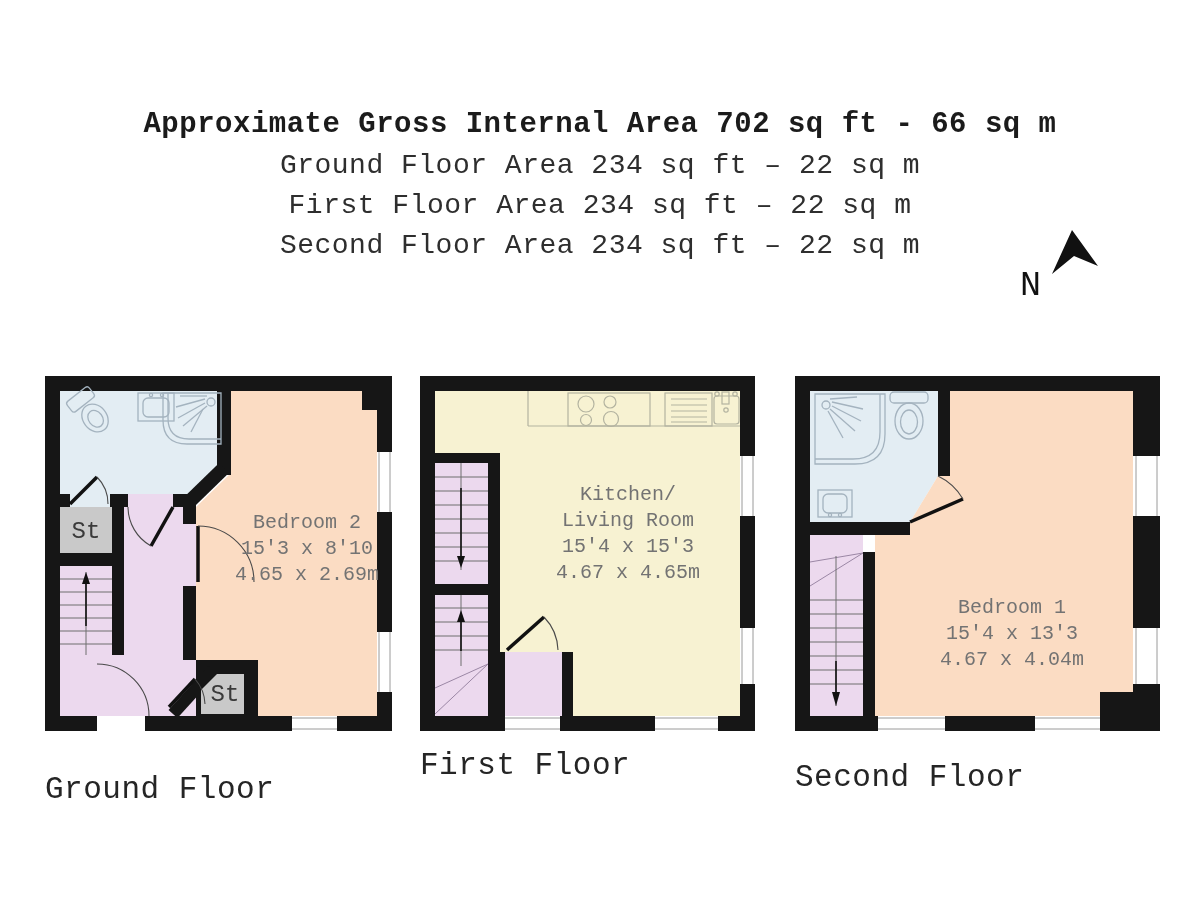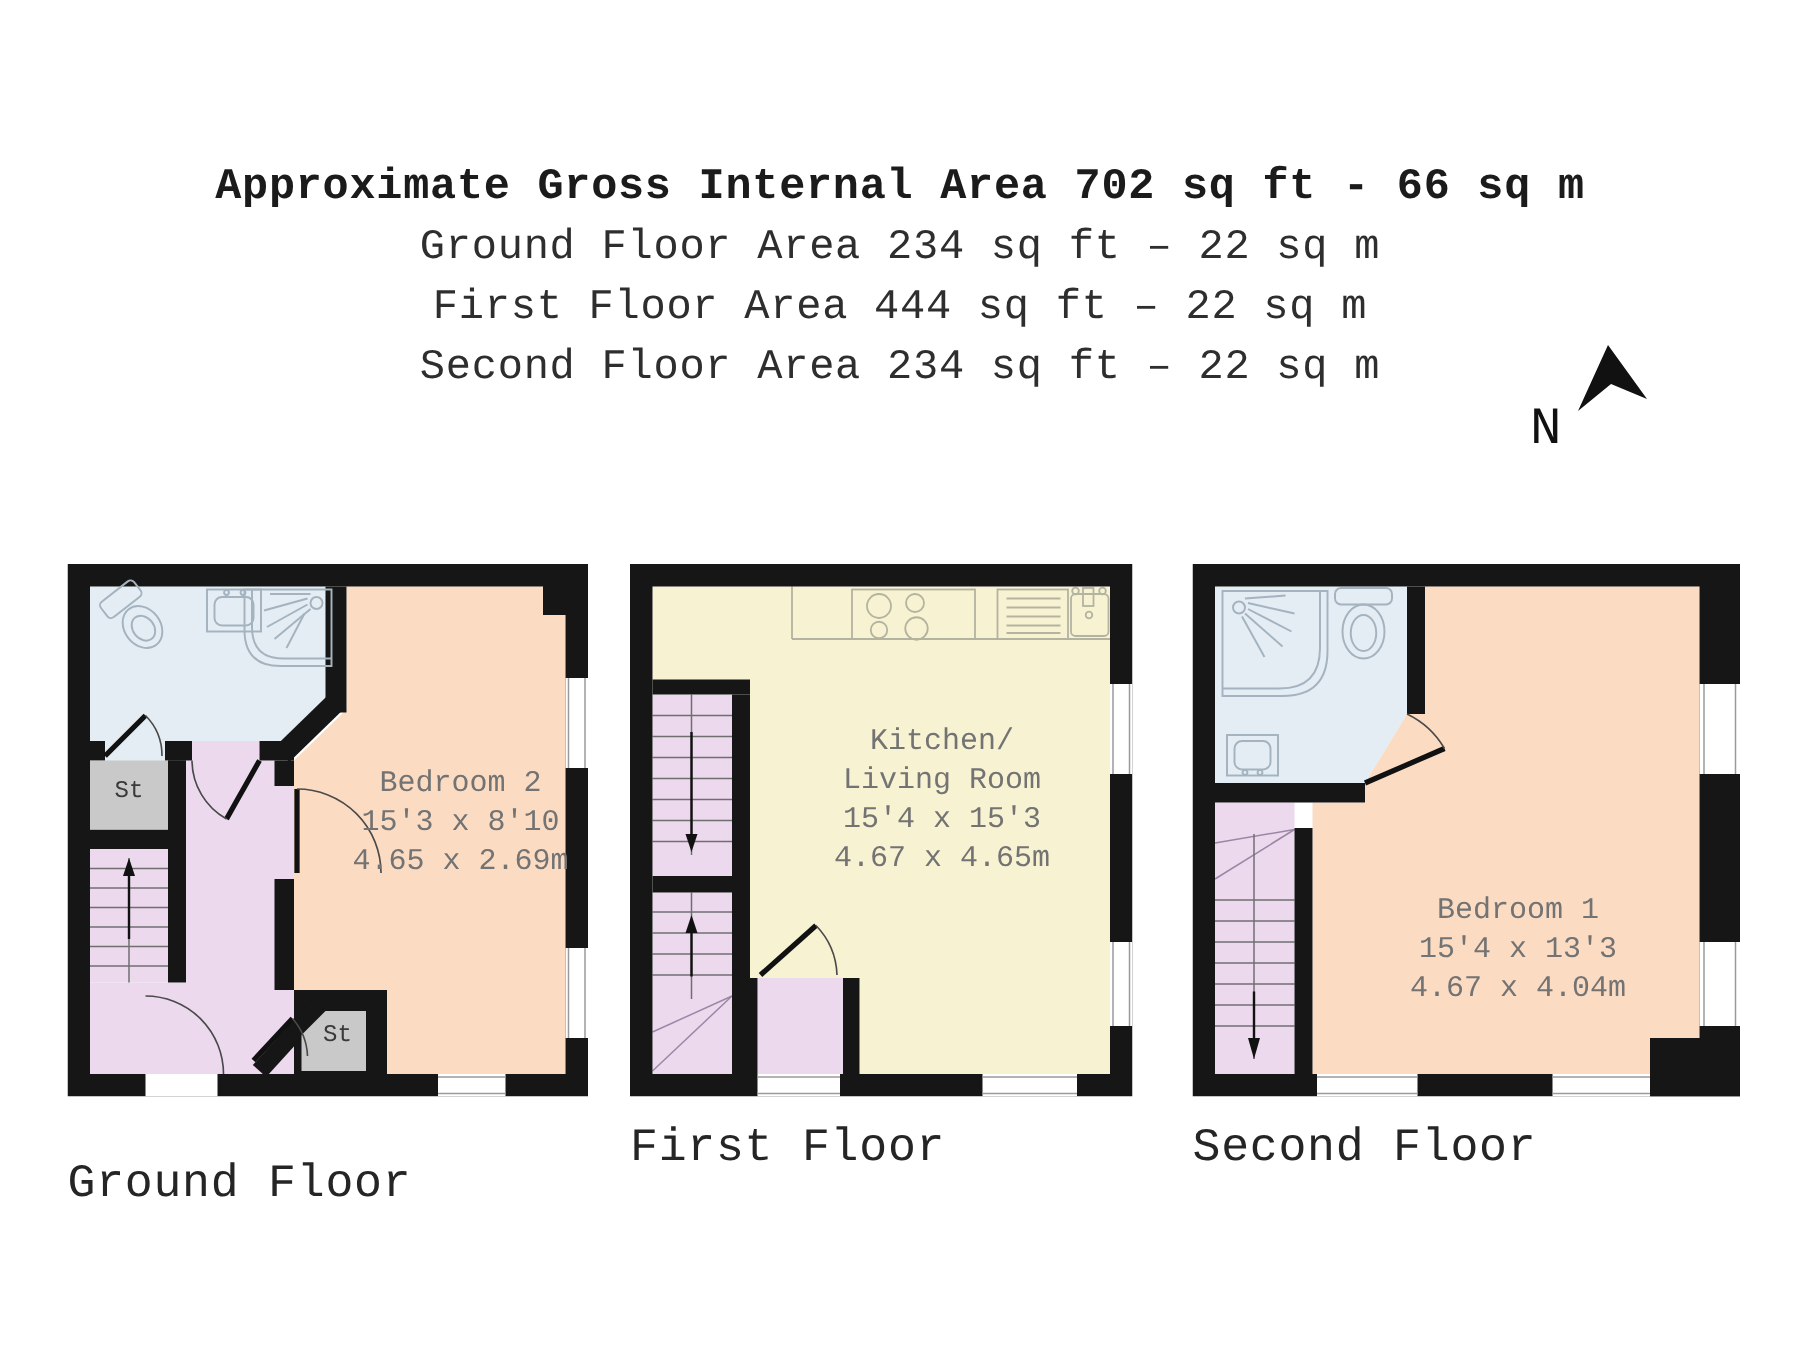--- a/index.html
+++ b/index.html
@@ -8,21 +8,21 @@
   .header{position:absolute;left:0;top:108px;width:1200px;text-align:center;}
   .header h1{margin:0;font-size:29px;font-weight:700;color:#1b1b1b;letter-spacing:.5px;}
   .header p{margin:9px 0 0 0;font-size:28px;font-weight:300;color:#2e2e2e;letter-spacing:.5px;}
   .compass{position:absolute;left:1014px;top:222px;width:110px;height:95px;}
   .compass .n{position:absolute;left:6px;top:44px;font-size:35px;font-weight:400;color:#111;}
   .compass svg{position:absolute;left:26px;top:4px;}
   .plan{position:absolute;}
   .plan svg{position:absolute;left:0;top:0;}
   .caption{position:absolute;top:748px;font-size:31px;font-weight:300;color:#252525;letter-spacing:.5px;}
   .roomlabel{position:absolute;text-align:center;font-size:20px;line-height:26px;color:#737373;}
-  .stlabel{position:absolute;text-align:center;font-size:16px;color:#3a3a3a;}
+  .stlabel{position:absolute;text-align:center;font-size:24px;color:#3a3a3a;}
   
   .wall{fill:var(--wall,#161616);}
   .room-bath{fill:var(--bathroom,#e3edf3);}
   .room-bed{fill:var(--bedroom,#fbdcc3);}
   .room-hall{fill:var(--hall,#ecd9ee);}
   .room-kitchen{fill:var(--kitchen,#f7f2d2);}
   .room-st{fill:var(--storage,#c9c9c9);}
   .fixture{fill:none;stroke:var(--fixture,#a4b3bf);stroke-width:1.3;}
   .kfixture{fill:none;stroke:var(--kfixture,#b3b3a0);stroke-width:1.2;}
   .tread{stroke:#6f6f6f;stroke-width:1;}
@@ -35,21 +35,21 @@
   .gap{fill:#ffffff;}
 </style>
 </head>
 <body>
 
 <div class="page">
 
   <div class="header">
     <h1>Approximate Gross Internal Area 702 sq ft - 66 sq m</h1>
     <p>Ground Floor Area 234 sq ft – 22 sq m</p>
-    <p>First Floor Area 444 sq ft – 22 sq m</p>
+    <p>First Floor Area 234 sq ft – 22 sq m</p>
     <p>Second Floor Area 234 sq ft – 22 sq m</p>
   </div>
 
   <div class="compass">
     <svg width="70" height="58" viewBox="0 0 70 58">
       <polygon points="32,4 12,48 34,30 58,40" fill="#111"></polygon>
     </svg>
     <span class="n">N</span>
   </div>
 
@@ -326,15 +326,15 @@
   </div>
 
   <div class="roomlabel" style="left:912px;top:595px;width:200px;">
     <div>Bedroom 1</div>
     <div>15'4 x 13'3</div>
     <div>4.67 x 4.04m</div>
   </div>
 
   <div class="caption" style="left:45px;margin-top:24px;">Ground Floor</div>
   <div class="caption" style="left:420px;">First Floor</div>
-  <div class="caption" style="left:795px;">Second Floor</div>
+  <div class="caption" style="left:795px;margin-top:12px;">Second Floor</div>
 
 </div>
 
 </body></html>

